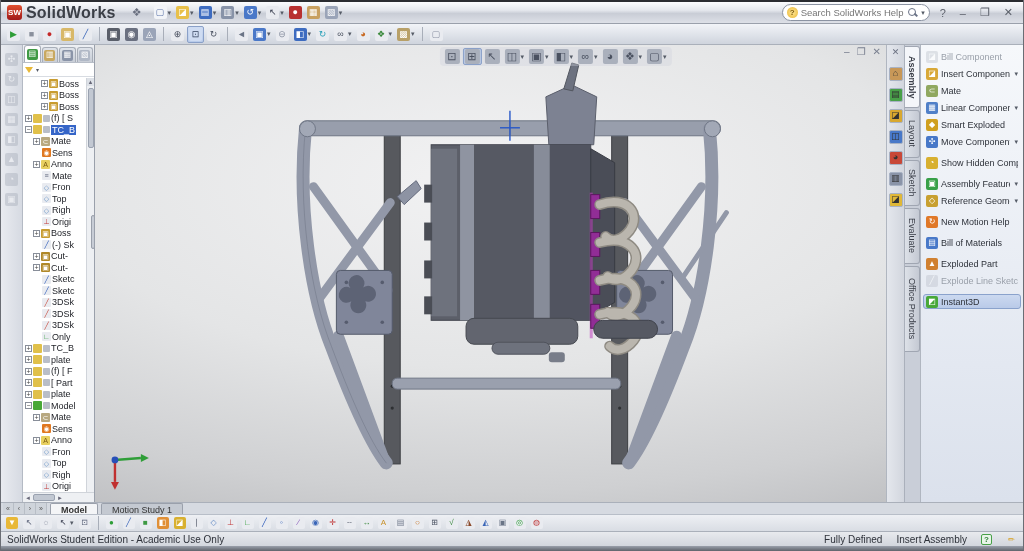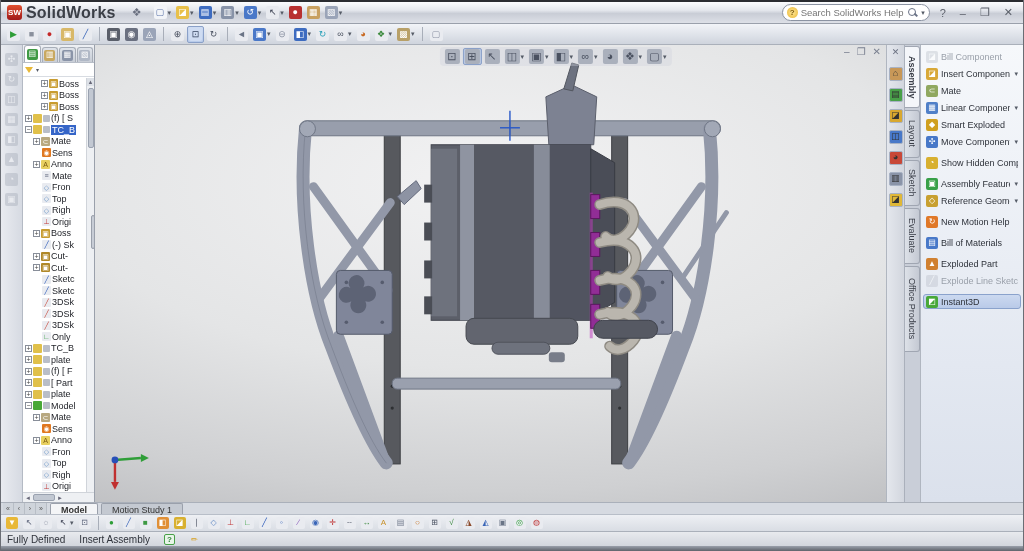--- a/index.html
+++ b/index.html
@@ -860,20 +860,21 @@
       </span>
       <span class="tbtn">
         <span class="icn" style="background: rgb(233, 235, 240); color: rgb(47, 158, 56);">◎</span>
       </span>
       <span class="tbtn">
         <span class="icn" style="background: rgb(233, 235, 240); color: rgb(192, 56, 56);">◍</span>
       </span>
     </div>
 
   <div id="statusbar">
+    <span id="status-left">SolidWorks Student Edition - Academic Use Only</span>
     <div id="status-right">
       <span>Fully Defined</span>
       <span>Insert Assembly</span>
       <span class="sicon" style="background:#e8f5e8;border:1px solid #48a048;color:#2f7e38;font-weight:bold;">?</span>
       <span class="sicon" style="color:#d8a020;transform:rotate(-45deg);">✎</span>
     </div>
   </div>
   <div id="win-bottom-edge"></div>
 </div>
 

